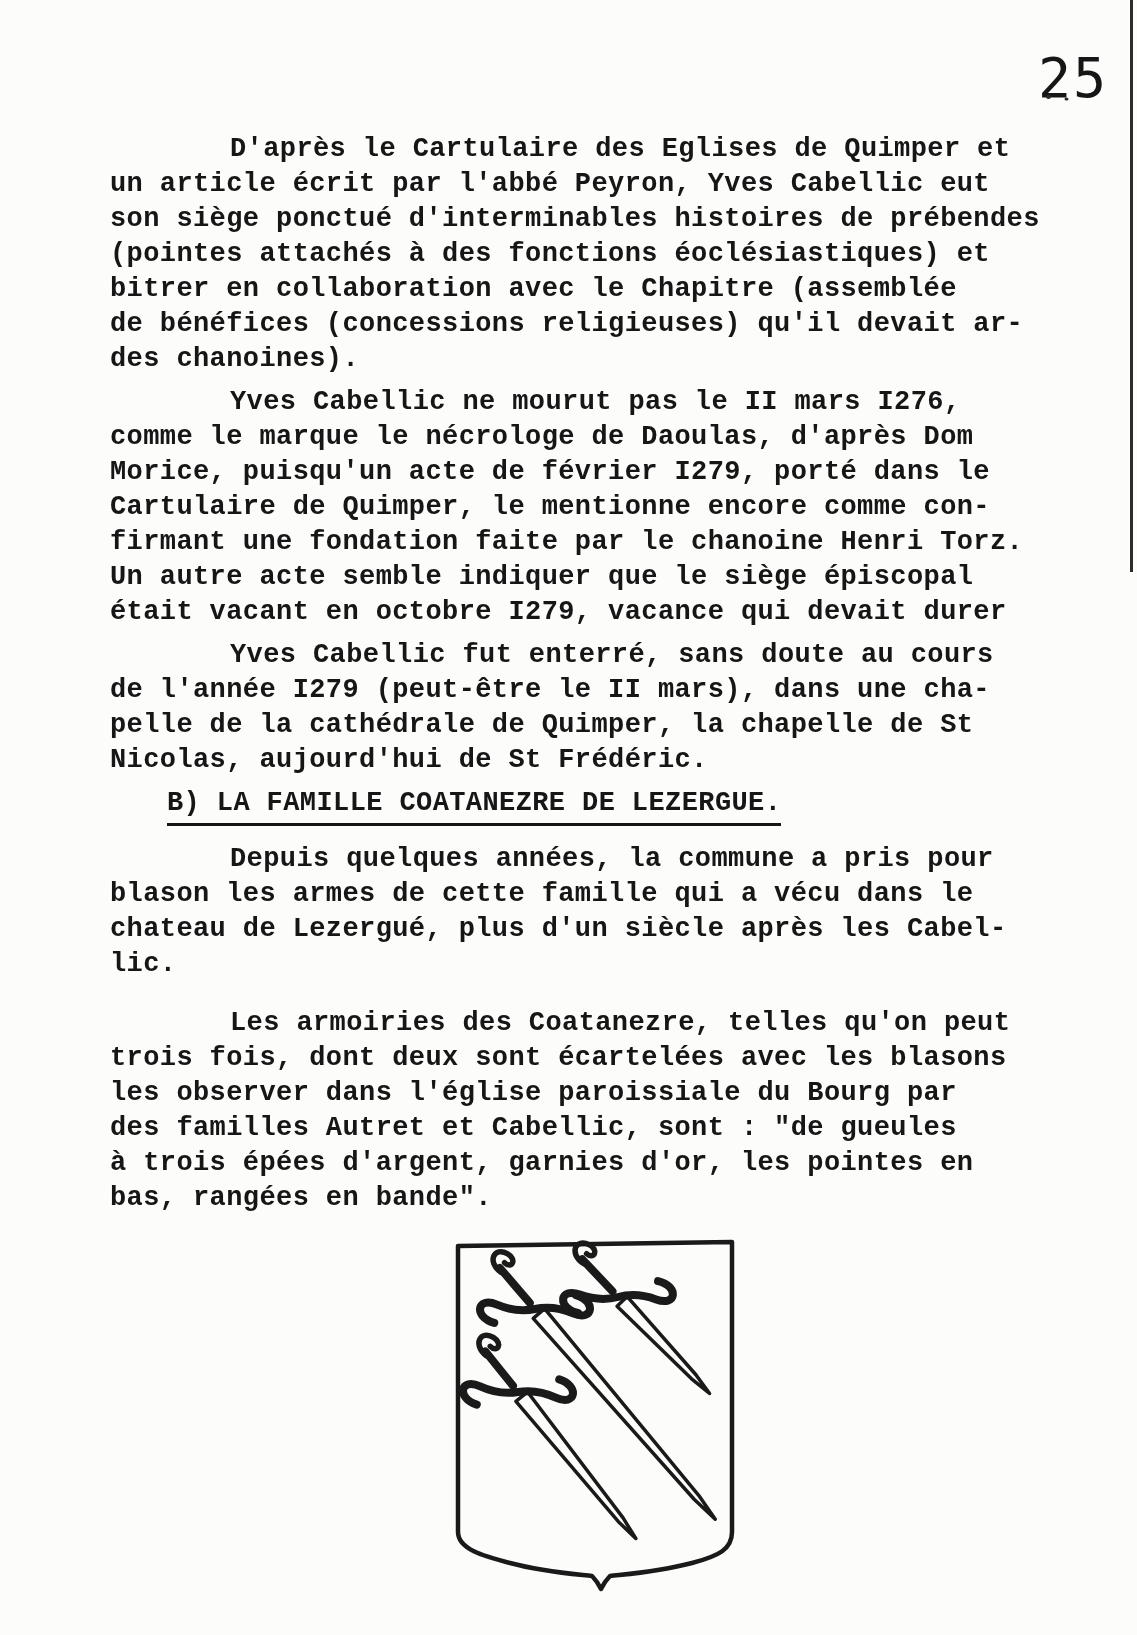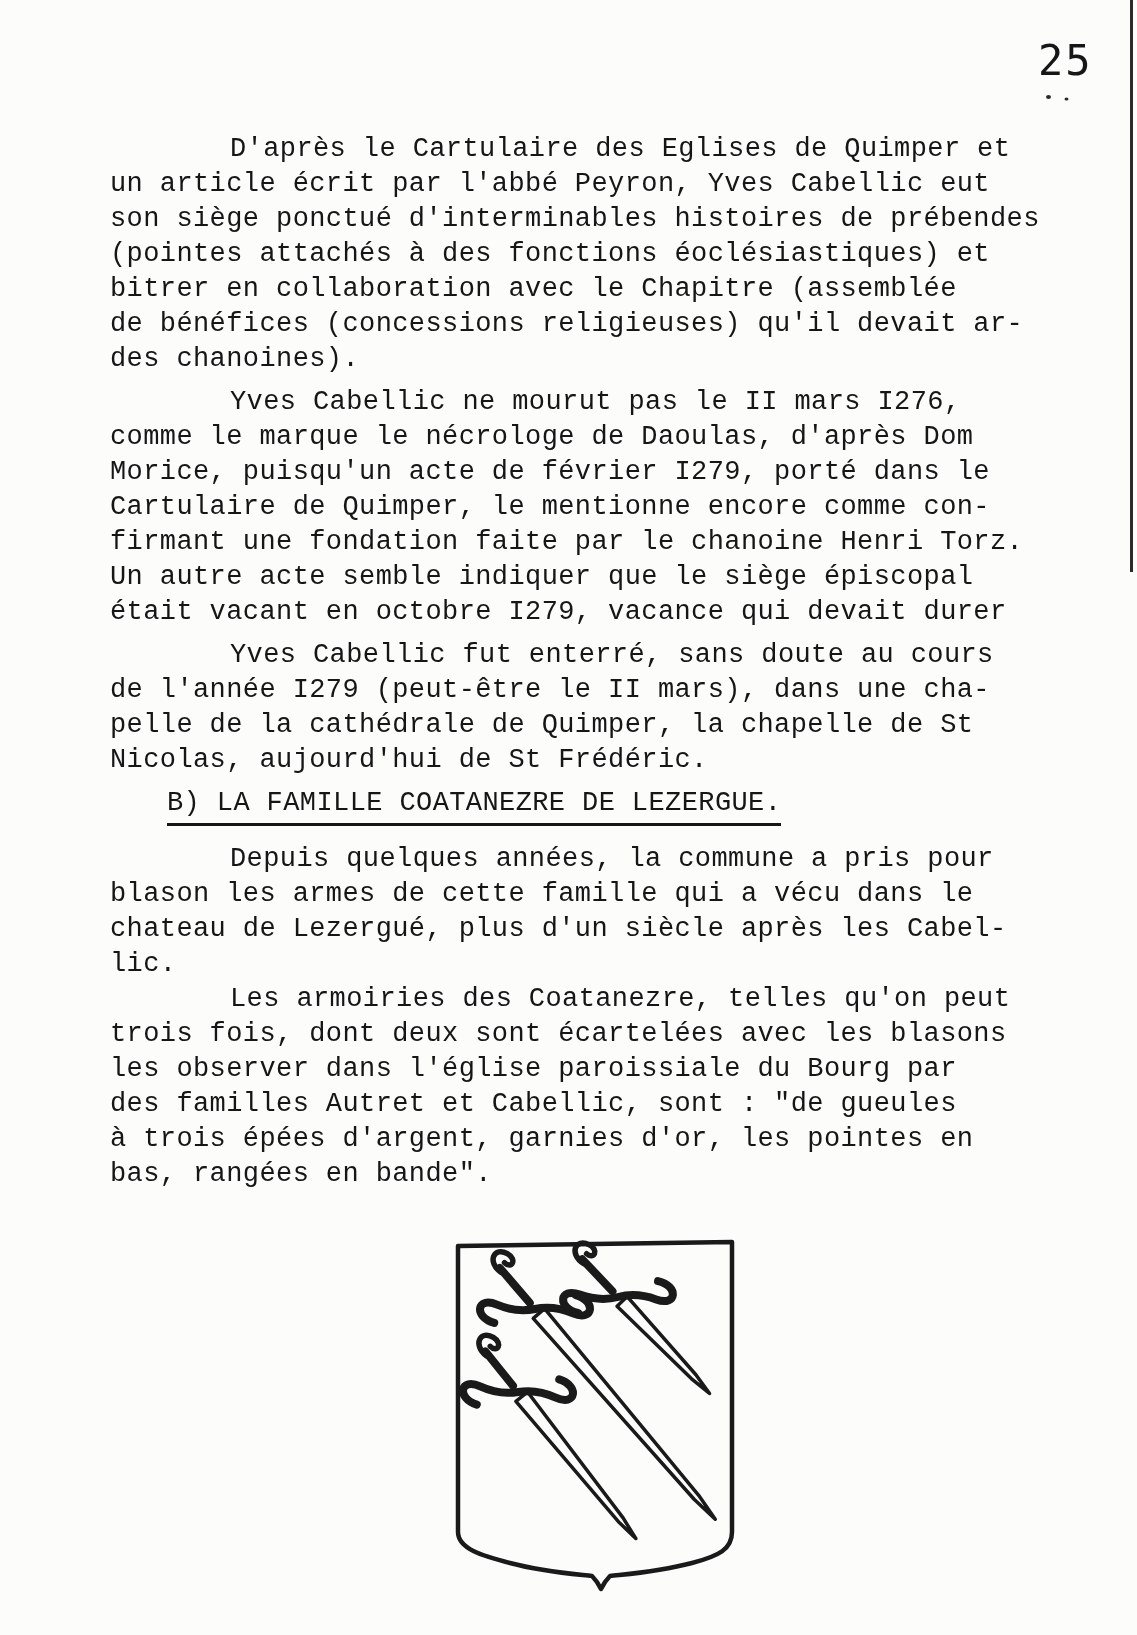--- a/index.html
+++ b/index.html
@@ -5,35 +5,35 @@
   html,body{margin:0;padding:0;}
   body{
     width:1137px;height:1635px;
     background:#fcfcfb;
     position:relative;
     overflow:hidden;
     font-family:"Liberation Mono","DejaVu Sans Mono",monospace;
     color:#161616;
   }
   .page-number{
-    position:absolute;top:36px;left:1038px;
-    font-size:42px;font-weight:400;letter-spacing:2px;
+    position:absolute;top:46px;left:1038px;
+    font-size:55px;font-weight:400;letter-spacing:2px;
     font-family:"DejaVu Sans Mono","Liberation Mono",monospace;
   }
   .ink-dot{position:absolute;width:5px;height:4px;background:#2a2a2a;border-radius:50%;}
   .dot-a{top:95px;left:1046px;}
   .dot-b{top:97px;left:1064px;transform:scale(.8);}
   .scan-edge{position:absolute;top:0;left:1130px;width:3px;height:572px;background:#2b2b2b;}
   .text-block{
     position:absolute;top:0;left:110px;width:960px;
     padding-top:132px;
-    font-size:27px;font-weight:400;letter-spacing:0.4px;
+    font-size:27px;font-weight:700;letter-spacing:0.4px;
   }
   .para{margin:0 0 8px 0;}
-  .para.gap-lg{margin-bottom:0;}
+  .para.gap-lg{margin-bottom:24px;}
   .line{height:35px;line-height:35px;white-space:pre;}
   .line.indent{padding-left:120px;}
   .heading-row{margin:0 0 12px 0;height:44px;}
   .heading-text{
     display:inline-block;margin-left:57px;
     line-height:35px;white-space:pre;
     border-bottom:3px solid #161616;padding-bottom:2px;
   }
   .figure-wrap{
     position:absolute;top:1237px;left:453px;

